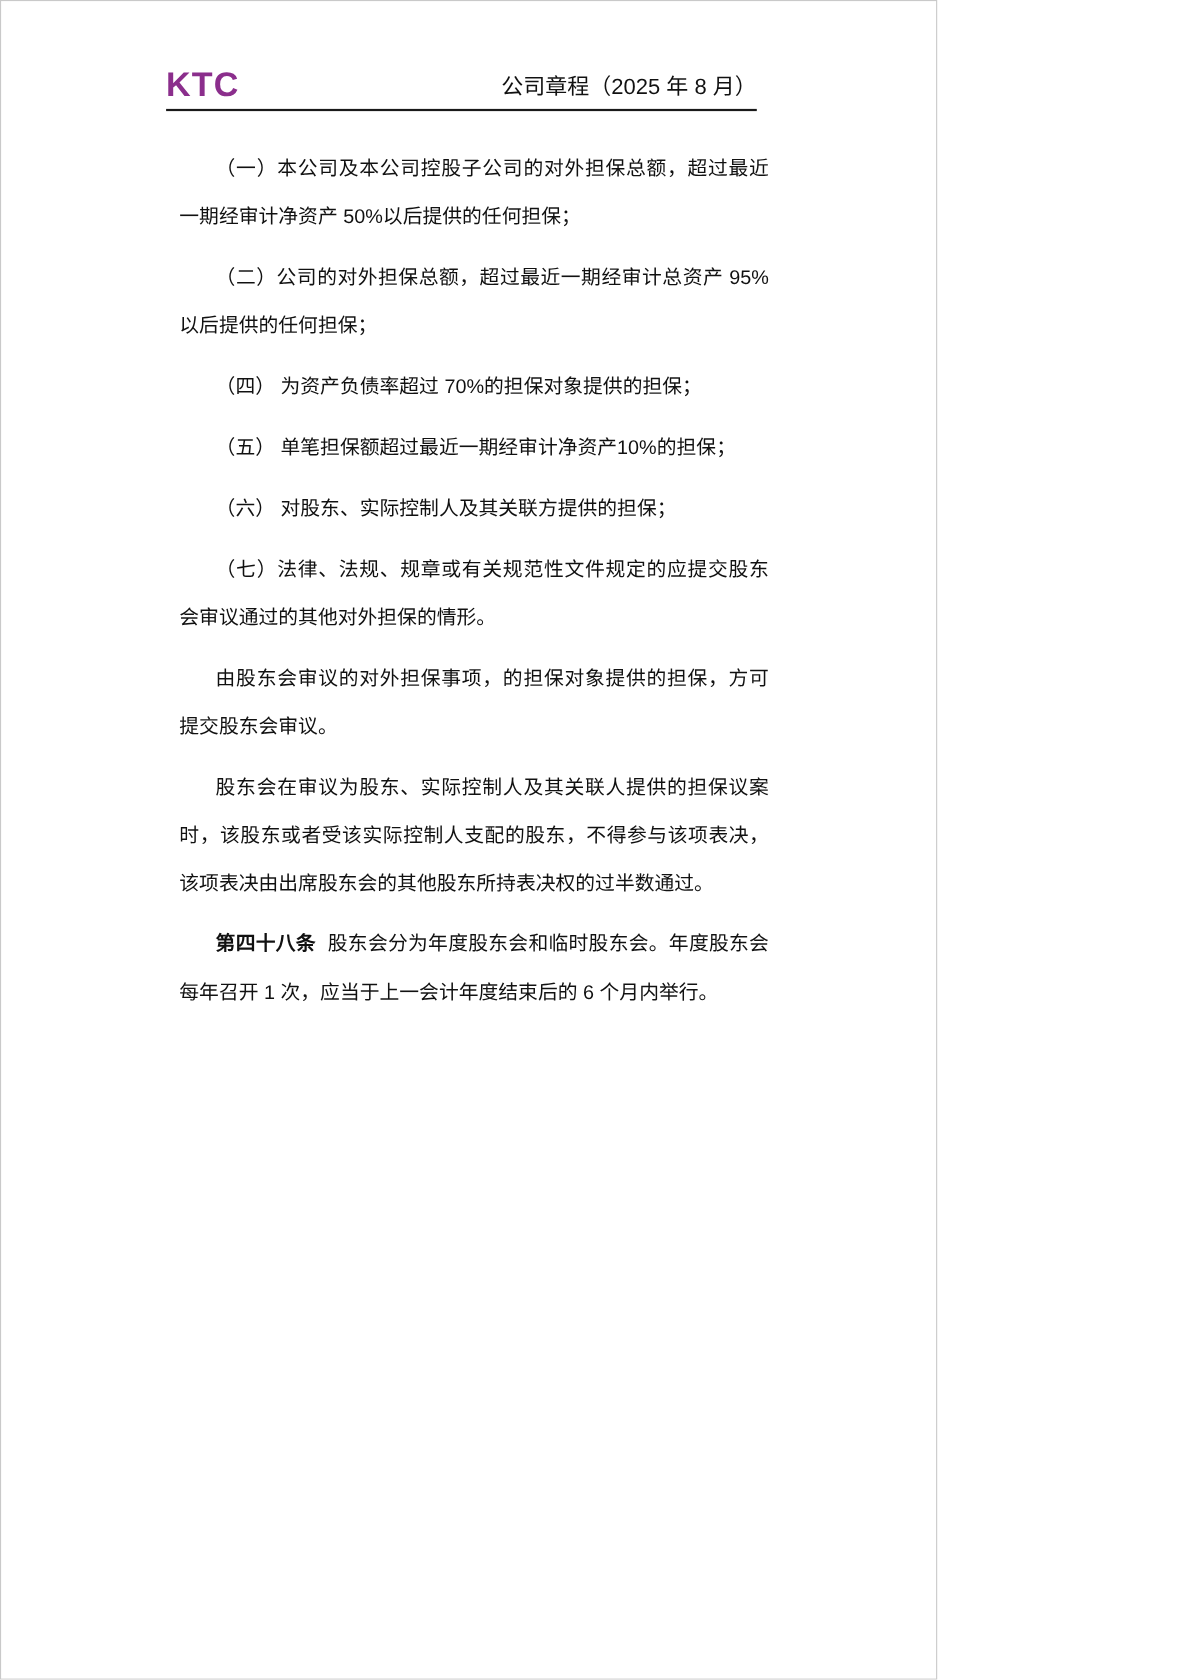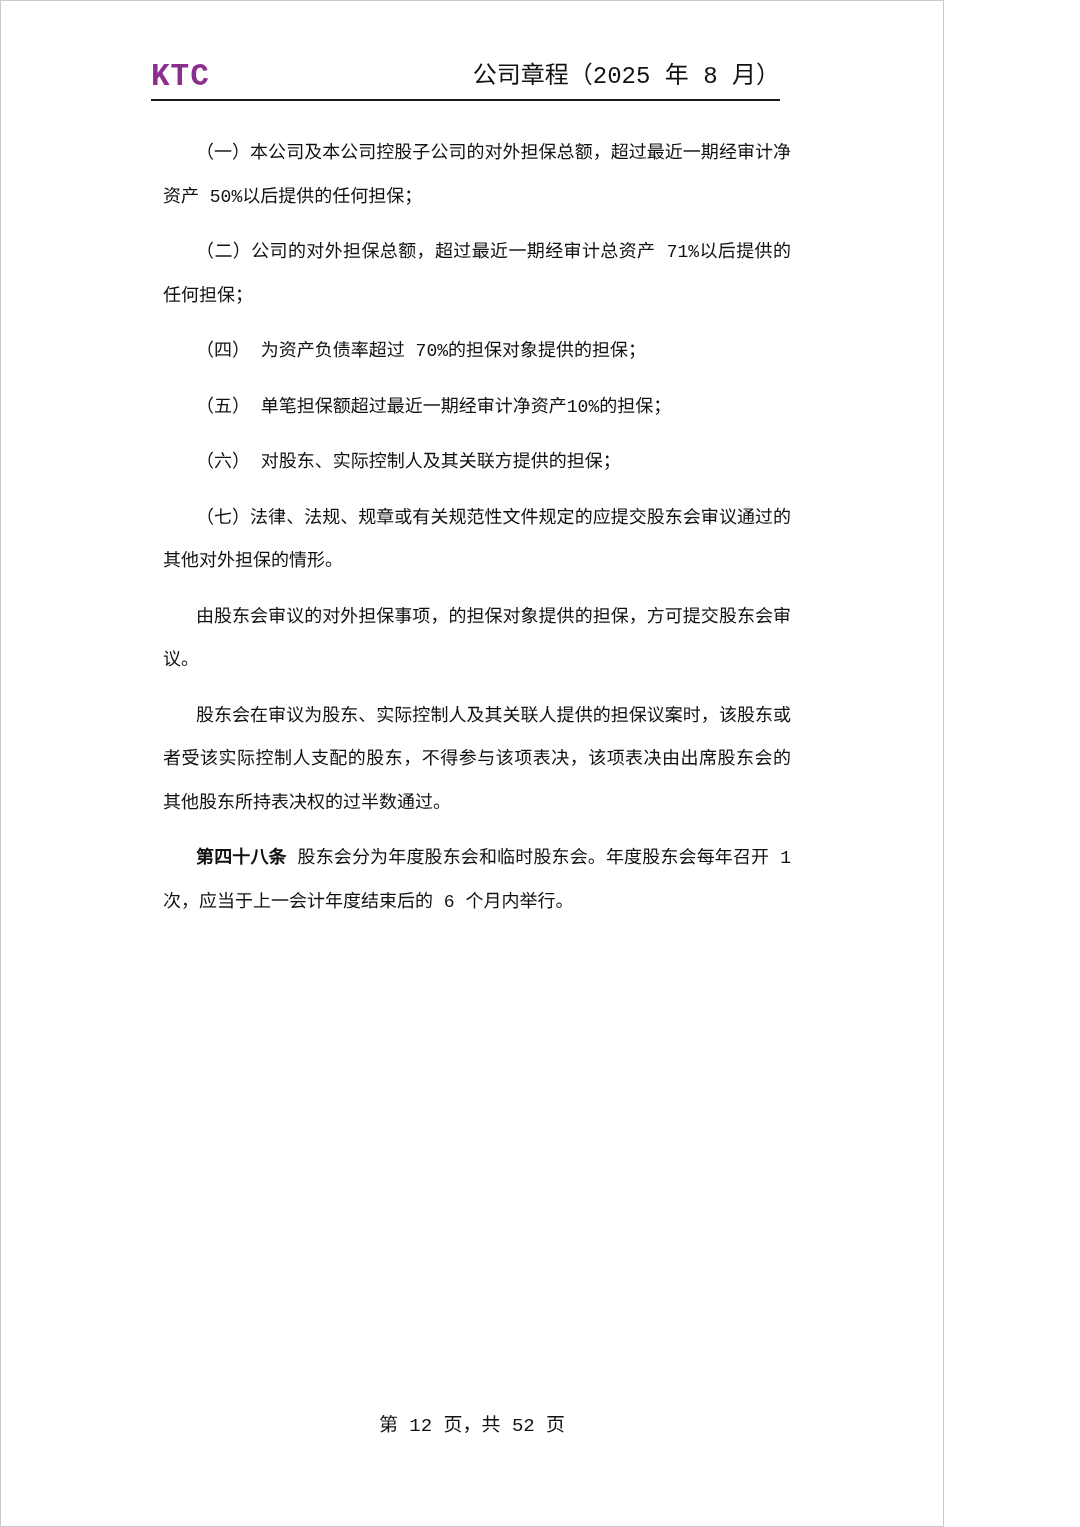--- a/index.html
+++ b/index.html
@@ -1,43 +1,43 @@
 <!DOCTYPE html>
 <html lang="zh-CN"><head>
 <meta charset="utf-8">
 <style>
   * { margin: 0; padding: 0; box-sizing: border-box; }
   html, body { background: #ffffff; }
   .page {
     position: relative;
-    width: 944px;
+    width: 852px;
     height: 1527px;
     background: #ffffff;
     border: 1px solid #c9c9c9;
-    font-family: Liberation Mono, monospace;
+    font-family: Liberation Sans, sans-serif;
     color: #111111;
     overflow: hidden;
   }
   .header {
     position: absolute;
     top: 60px;
     left: 150px;
     right: 163px;
     display: flex;
     justify-content: space-between;
     align-items: flex-end;
   }
   .logo {
     font-size: 31px;
     font-weight: bold;
     line-height: 1;
     letter-spacing: 1px;
   }
   .doc-title {
-    font-size: 24px;
+    font-size: 20px;
     line-height: 1;
     padding-bottom: 3px;
     white-space: nowrap;
   }
   .header-rule {
     position: absolute;
     top: 98px;
     left: 150px;
     right: 163px;
     border: none;
@@ -79,27 +79,24 @@
 
   <header class="header">
     <div class="logo" style="color: rgb(139, 46, 140);">KTC</div>
     <div class="doc-title">公司章程（2025 年 8 月）</div>
   </header>
 
   <hr class="header-rule">
 
   <main class="body">
     <p>（一）本公司及本公司控股子公司的对外担保总额，超过最近一期经审计净资产 50%以后提供的任何担保；</p>
-    <p>（二）公司的对外担保总额，超过最近一期经审计总资产 71%以后提供的任何担保；</p>
+    <p>（二）公司的对外担保总额，超过最近一期经审计总资产 95%以后提供的任何担保；</p>
     <p>（四） 为资产负债率超过 70%的担保对象提供的担保；</p>
     <p>（五） 单笔担保额超过最近一期经审计净资产10%的担保；</p>
     <p>（六） 对股东、实际控制人及其关联方提供的担保；</p>
     <p>（七）法律、法规、规章或有关规范性文件规定的应提交股东会审议通过的其他对外担保的情形。</p>
     <p>由股东会审议的对外担保事项，的担保对象提供的担保，方可提交股东会审议。</p>
     <p>股东会在审议为股东、实际控制人及其关联人提供的担保议案时，该股东或者受该实际控制人支配的股东，不得参与该项表决，该项表决由出席股东会的其他股东所持表决权的过半数通过。</p>
     <p><strong class="article-no">第四十八条</strong><span>股东会分为年度股东会和临时股东会。年度股东会每年召开 1 次，应当于上一会计年度结束后的 6 个月内举行。</span></p>
   </main>
 
-  <footer class="footer">
-    <span>第 12 页，共 52 页</span>
-  </footer>
 
 </div>
 
 </body></html>

